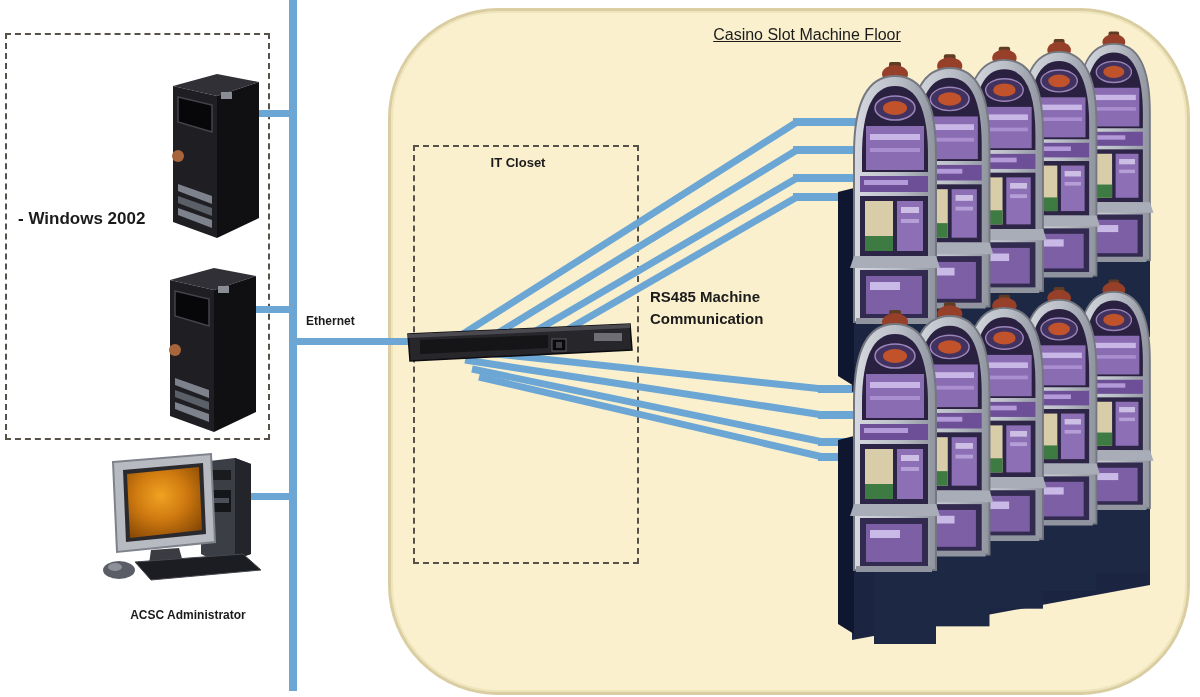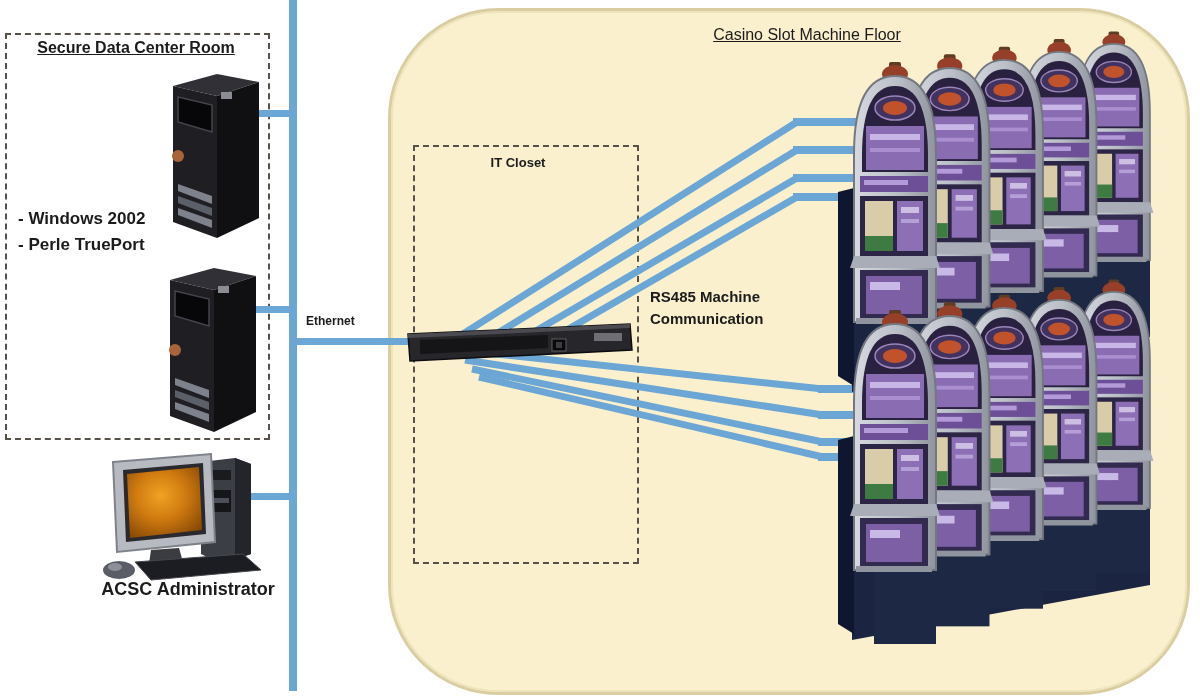--- a/index.html
+++ b/index.html
@@ -17,22 +17,22 @@
   }
   #secure-room-title{
     left:10px;top:39px;width:252px;text-align:center;
     font-size:16px;font-weight:700;text-decoration:underline;z-index:6;
   }
   #iseries-text{
     left:10px;top:206px;font-size:17px;font-weight:700;line-height:26px;z-index:6;
   }
   #iseries-text .li{padding-left:8px;}
   #admin-label{
-    left:88px;top:579px;width:200px;text-align:center;
-    font-size:18px;font-weight:700;z-index:6;
+    left:88px;top:608px;width:200px;text-align:center;
+    font-size:12px;font-weight:700;z-index:6;
   }
   
   #casino-floor{
     left:388px;top:8px;width:796px;height:681px;
     background:#faf0ce;border:3px solid #d9cda1;border-radius:110px;
     box-shadow:inset 0 0 0 2px #efe5bd;z-index:1;
   }
   #floor-title{
     left:605px;top:26px;width:404px;text-align:center;
     font-size:16px;font-weight:400;text-decoration:underline;z-index:6;
@@ -60,21 +60,20 @@
   #banks-layer{left:0;top:0;z-index:5;pointer-events:none;}
 </style>
 </head>
 <body>
 
 <div id="stage">
 
   <div id="casino-floor" class="abs"></div>
 
   <div id="secure-room-box" class="abs"></div>
-  <div id="secure-room-title" class="abs">Secure Data Center Room</div>
 
   <div id="it-closet-box" class="abs"></div>
   <div id="it-closet-label" class="abs">IT Closet</div>
 
   <svg id="lines-layer" class="abs" width="1200" height="697">
     <g fill="#6ba6d4" stroke="none">
 
       <rect x="289" y="0" width="8" height="691"></rect>
 
       <rect x="248" y="110" width="45" height="7"></rect>
@@ -208,21 +207,20 @@
       </g>
     </defs>
     <use href="#slot-bank" xlink:href="#slot-bank" transform="translate(852,42)"></use>
     <use href="#slot-bank" xlink:href="#slot-bank" transform="translate(852,290)"></use>
   </svg>
 
   <div id="floor-title" class="abs">Casino Slot Machine Floor</div>
 
   <div id="iseries-text" class="abs">
     <div class="li">- Windows 2002</div>
-    <div class="li">- Perle TruePort</div>
   </div>
 
   <div id="admin-label" class="abs">ACSC Administrator</div>
 
   <div id="ethernet-label" class="abs">Ethernet</div>
 
   <div id="rs485-label" class="abs">
     <div>RS485 Machine</div>
     <div>Communication</div>
   </div>

